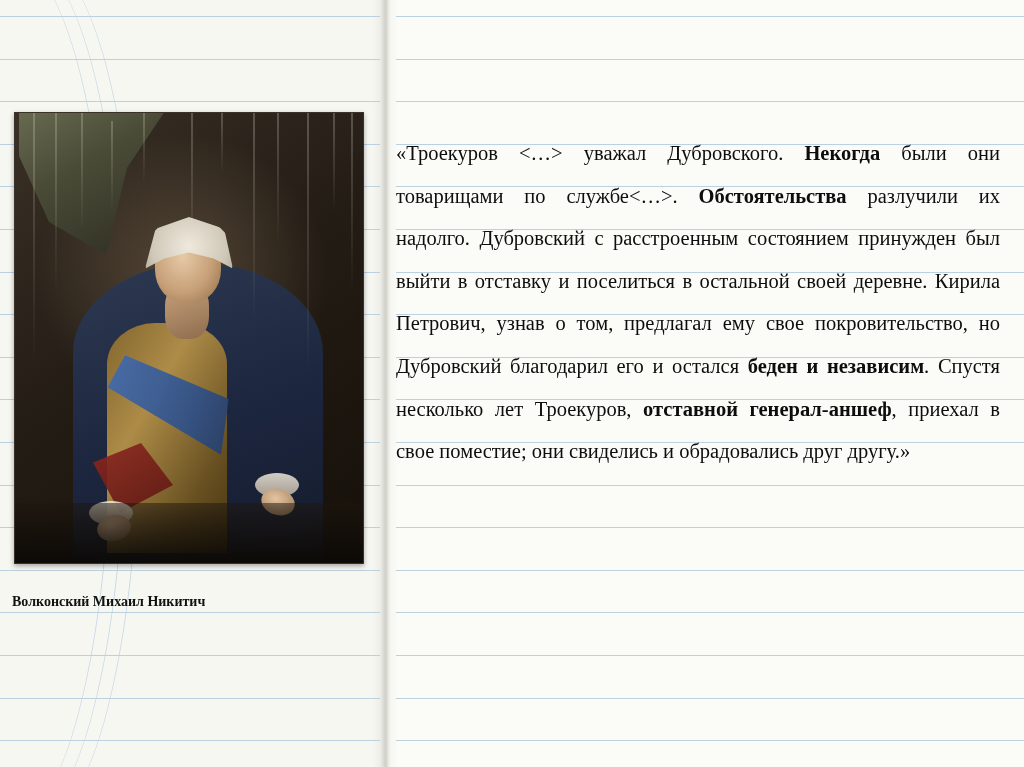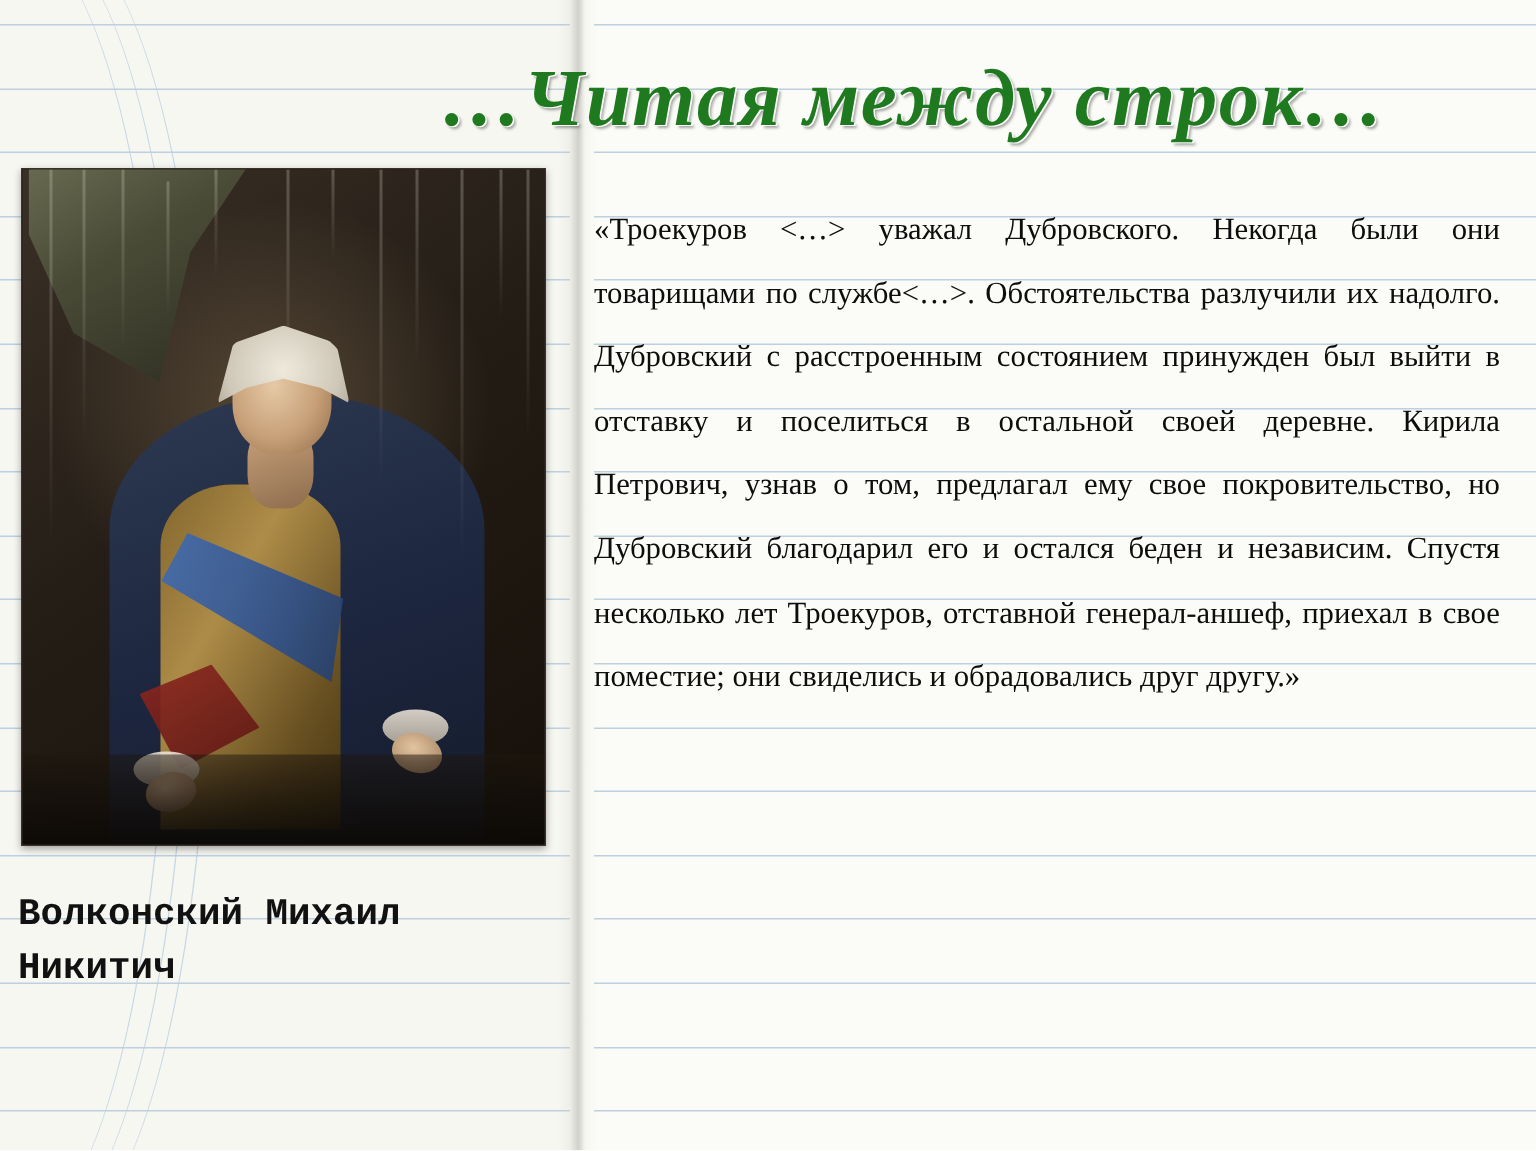--- a/index.html
+++ b/index.html
@@ -213,41 +213,41 @@
     width: 100%; height: 60px;
     background: linear-gradient(to bottom, rgba(30,22,14,0.5), rgba(12,9,6,0.95));
   }
 
   
   .caption {
     position: absolute;
     left: 12px;
     top: 592px;
     width: 366px;
-    font-family: Liberation Mono, monospace;
+    font-family: Liberation Serif, serif;
     font-weight: bold;
-    font-size: 25px;
+    font-size: 14px;
     line-height: 1.42;
     color: #111111;
   }
 
   
   .body-text {
     position: absolute;
     left: 396px;
     top: 132px;
     width: 604px;
     font-family: "Liberation Serif", serif;
     font-size: 20.5px;
     line-height: 42.6px;
     color: #0d0d0d;
     text-align: justify;
     text-justify: inter-word;
   }
-  .body-text b { font-weight: normal; margin-top: 39px; }
+  .body-text b { font-weight: bold; margin-top: 39px; }
 </style>
 </head>
 <body>
 
 <div class="slide">
 
   <div class="bg-left">
     <div class="curve c1"></div>
     <div class="curve c2"></div>
     <div class="curve c3"></div>
@@ -287,21 +287,20 @@
       <div class="rule left-page" style="top: 612px;"></div>
       <div class="rule right-page" style="top: 612px;"></div>
       <div class="rule left-page" style="top: 655px;"></div>
       <div class="rule right-page" style="top: 655px;"></div>
       <div class="rule left-page" style="top: 698px;"></div>
       <div class="rule right-page" style="top: 698px;"></div>
       <div class="rule left-page" style="top: 740px;"></div>
       <div class="rule right-page" style="top: 740px;"></div>
     </div>
 
-  <div class="title">…Читая между строк…</div>
 
   <div class="portrait-frame">
     <div class="portrait-canvas">
       <div class="drape"></div>
       <div class="fig-body"></div>
       <div class="fig-coat-gold"></div>
       <div class="fig-sash"></div>
       <div class="fig-red"></div>
       <div class="fig-neck"></div>
       <div class="fig-head"></div>

